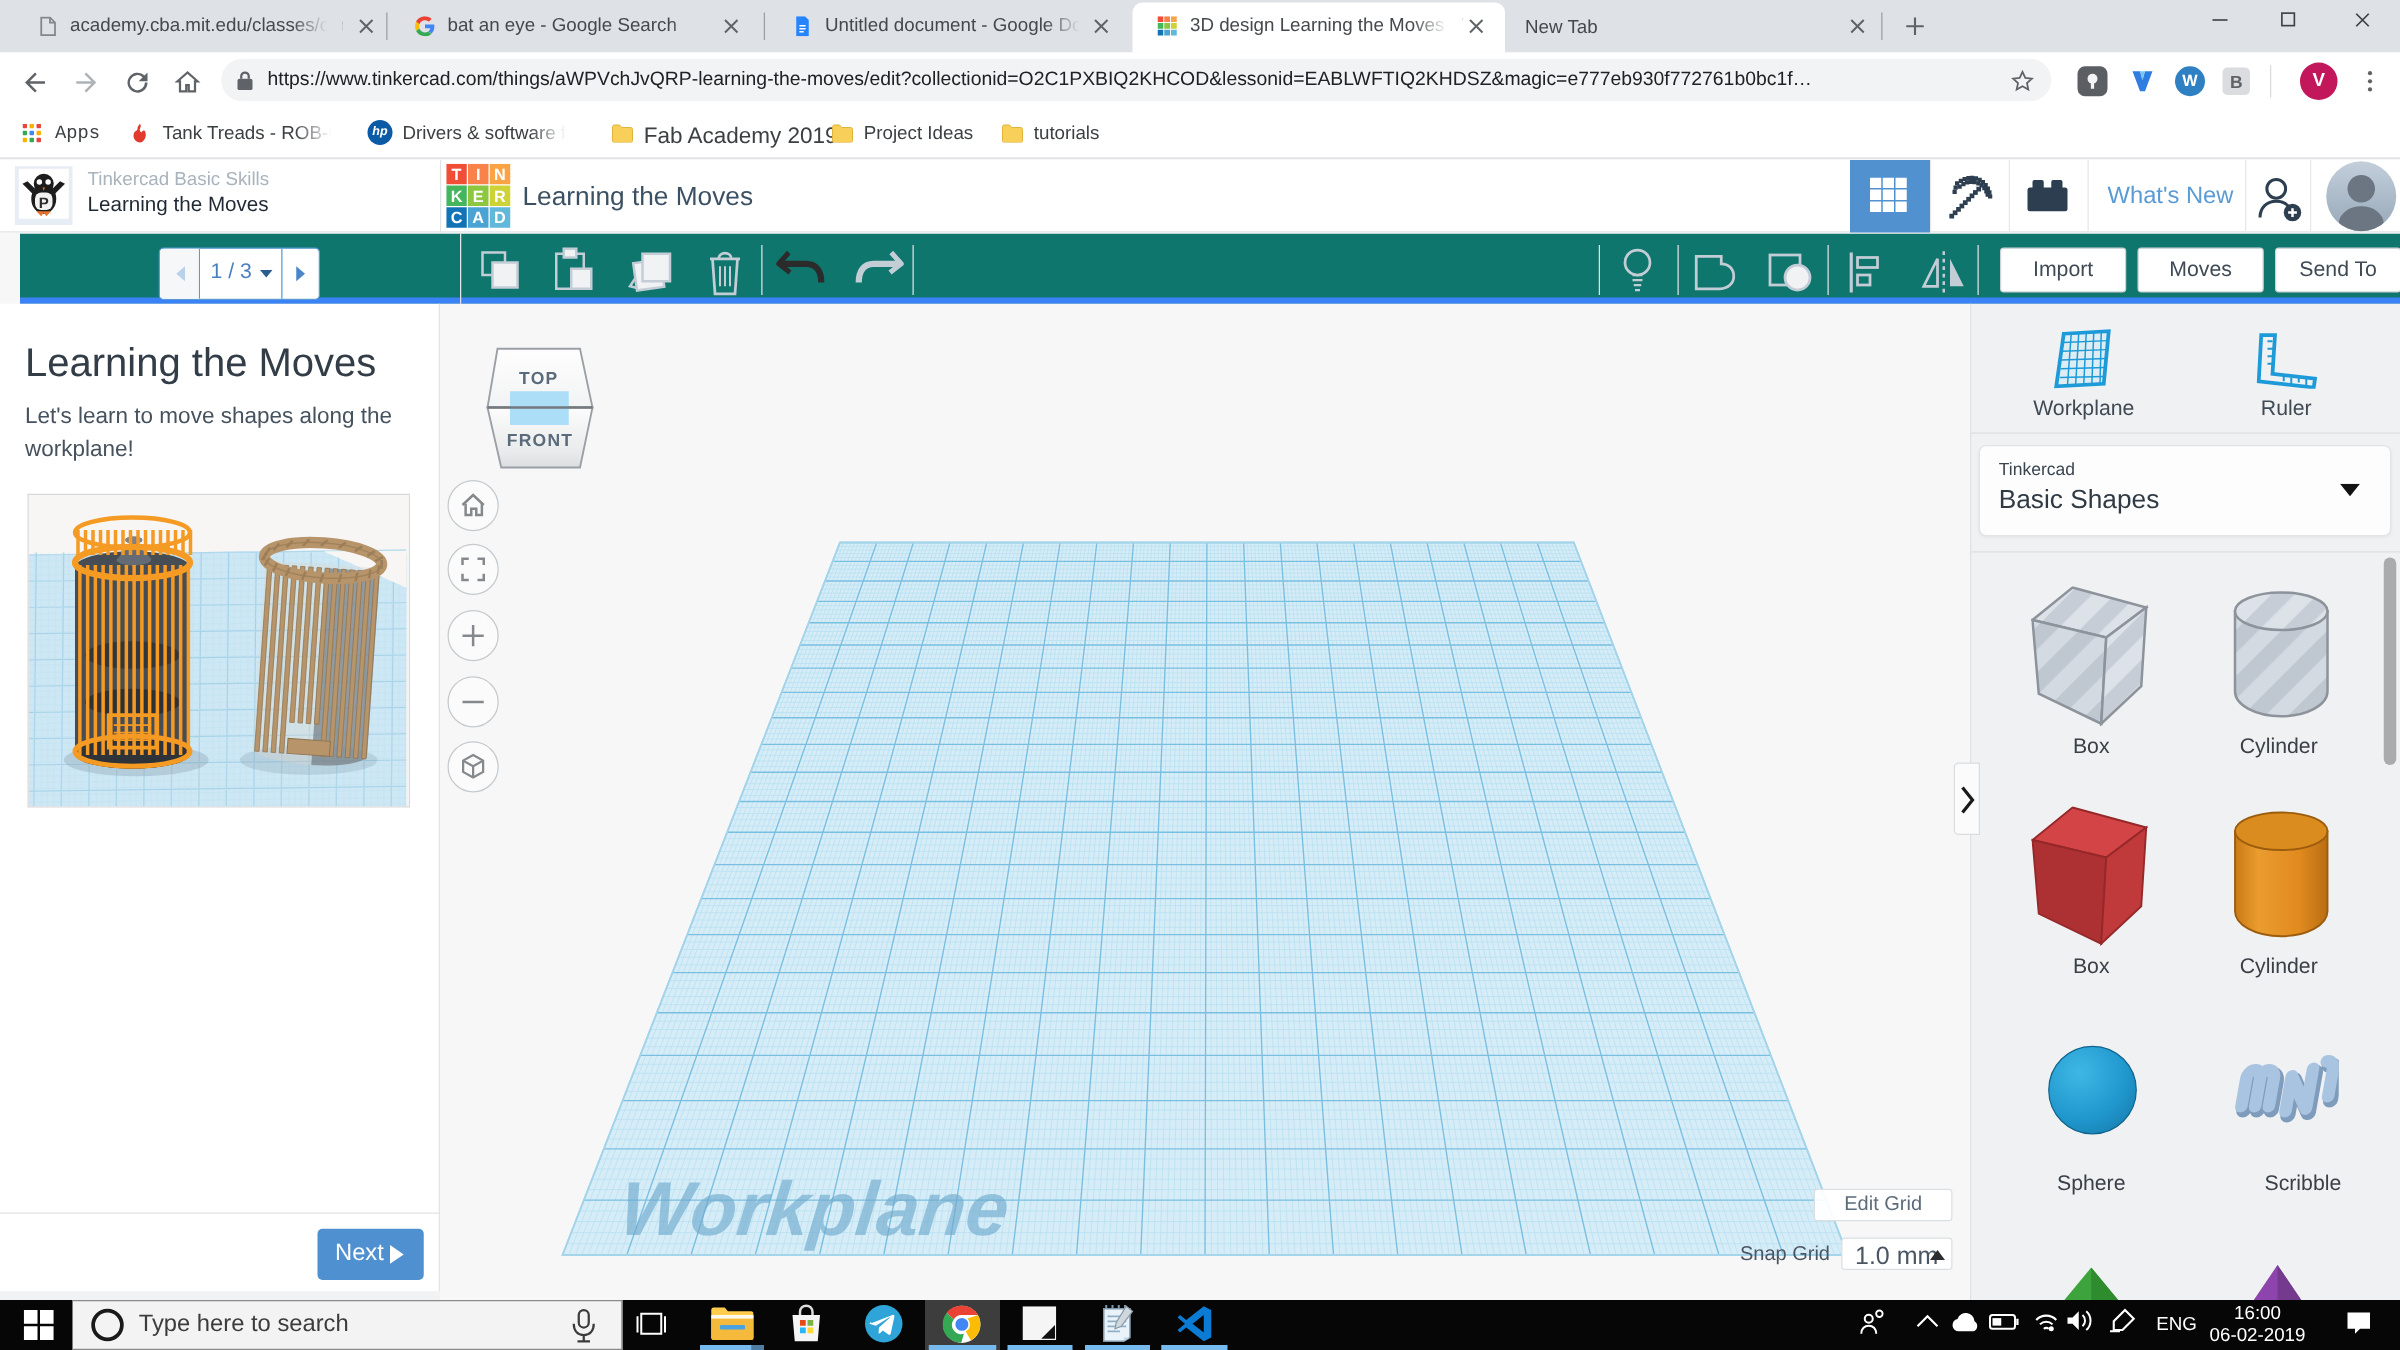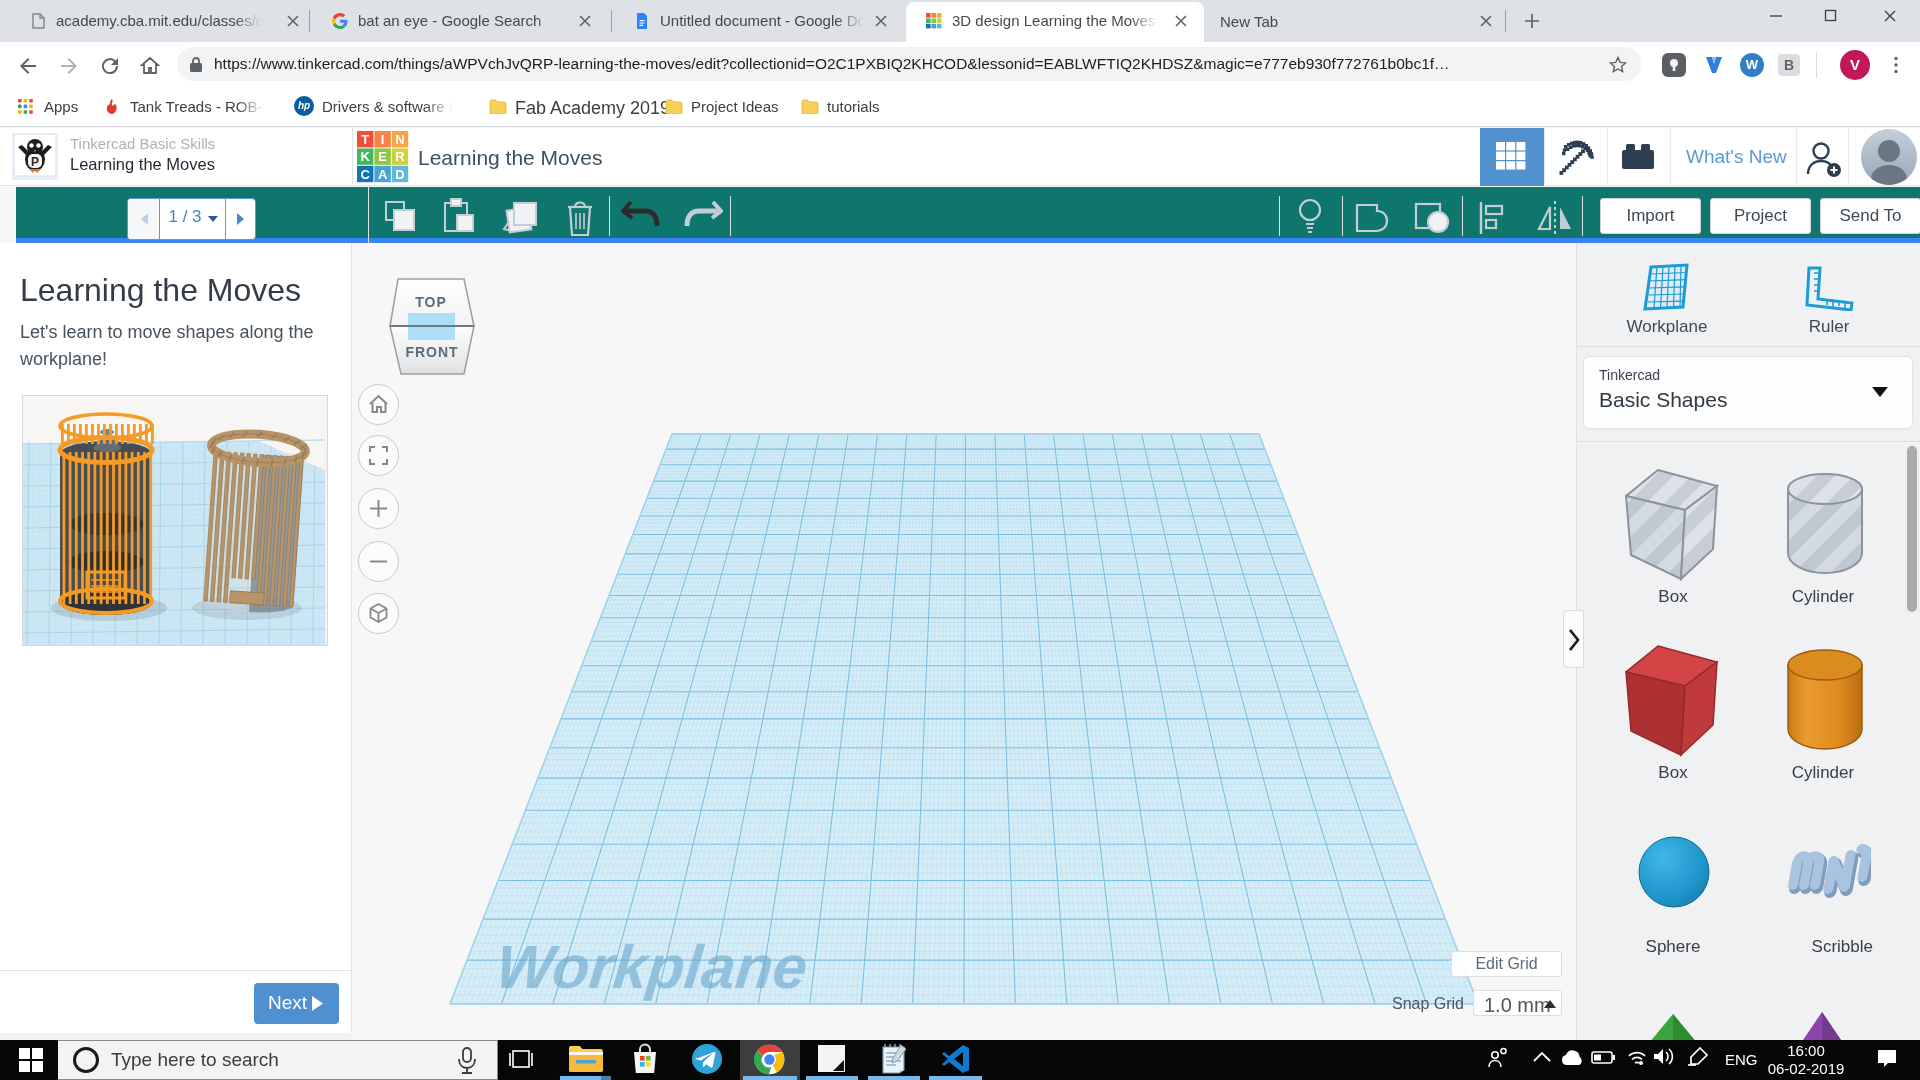--- a/index.html
+++ b/index.html
@@ -139,21 +139,21 @@
         <rect x="5.6" y="0" width="3.6" height="3.6" rx="0.8" fill="#f4b400"></rect>
         <rect x="11.2" y="0" width="3.6" height="3.6" rx="0.8" fill="#e8453c"></rect>
         <rect x="0" y="5.6" width="3.6" height="3.6" rx="0.8" fill="#34a853"></rect>
         <rect x="5.6" y="5.6" width="3.6" height="3.6" rx="0.8" fill="#4285f4"></rect>
         <rect x="11.2" y="5.6" width="3.6" height="3.6" rx="0.8" fill="#f4b400"></rect>
         <rect x="0" y="11.2" width="3.6" height="3.6" rx="0.8" fill="#f4b400"></rect>
         <rect x="5.6" y="11.2" width="3.6" height="3.6" rx="0.8" fill="#34a853"></rect>
         <rect x="11.2" y="11.2" width="3.6" height="3.6" rx="0.8" fill="#e8453c"></rect>
       </svg>
     </div>
-    <div class="abs" style="left:44px;top:10px;font-size:15px;color:#3c4043;">Apps</div>
+    <div class="abs" style="left:44px;top:10px;font-size:15px;color:#3c4043;font-family:Liberation Mono, monospace;">Apps</div>
     <svg class="abs" style="left:104px;top:10px;" width="17" height="17" viewBox="0 0 17 17">
       <path d="M8 1c2 3-2 4 1 7 1-2 3-2 3-1 2 4-1 9-4 9S2 13 3 9c1-3 3-2 3-4 0-1 0-2 2-4z" fill="#e23b2e"></path>
     </svg>
     <div class="abs" style="left:130px;top:10px;width:142px;height:20px;overflow:hidden;font-size:15px;color:#3c4043;white-space:nowrap;">Tank Treads - ROB-00</div>
     <div class="abs" style="left:236px;top:10px;width:36px;height:20px;background:linear-gradient(90deg,rgba(255,255,255,0),#fff 80%);"></div>
     <div class="abs" style="left:294px;top:8px;width:20px;height:20px;border-radius:50%;background:#0b5aa5;color:#fff;font-size:10px;font-weight:bold;font-style:italic;text-align:center;line-height:20px;">hp</div>
     <div class="abs" style="left:322px;top:10px;width:138px;height:20px;overflow:hidden;font-size:15px;color:#3c4043;white-space:nowrap;">Drivers &amp; software for</div>
     <div class="abs" style="left:424px;top:10px;width:36px;height:20px;background:linear-gradient(90deg,rgba(255,255,255,0),#fff 80%);"></div>
     <div class="abs" style="left:489px;top:11px;">
       <svg width="18" height="15" viewBox="0 0 18 15">
@@ -349,21 +349,21 @@
       <rect x="9" y="6" width="16" height="8" fill="none" stroke="#c3cdd6" stroke-width="2.2"></rect>
       <rect x="9" y="20" width="10" height="8" fill="none" stroke="#c3cdd6" stroke-width="2.2"></rect>
     </svg>
     <svg class="abs" style="left:1520px;top:12px;" width="38" height="38" viewBox="0 0 38 38">
       <path d="M19 2v34" stroke="#c3cdd6" stroke-width="2" stroke-dasharray="3 3"></path>
       <path d="M14 8v22L3 30z" fill="none" stroke="#c3cdd6" stroke-width="2.2"></path>
       <path d="M24 8v22l11 0z" fill="#c3cdd6"></path>
     </svg>
     <div class="abs" style="left:1566px;top:9px;width:1px;height:40px;background:#dde0e3;"></div>
     <div class="abs" style="left:1584px;top:11px;width:101px;height:36px;background:#fff;border:1px solid #cfd3d7;border-radius:3px;text-align:center;line-height:34px;font-size:17px;color:#3f4a55;">Import</div>
-    <div class="abs" style="left:1694px;top:11px;width:101px;height:36px;background:#fff;border:1px solid #cfd3d7;border-radius:3px;text-align:center;line-height:34px;font-size:17px;color:#3f4a55;">Project</div>
+    <div class="abs" style="left:1694px;top:11px;width:101px;height:36px;background:#fff;border:1px solid #cfd3d7;border-radius:3px;text-align:center;line-height:34px;font-size:17px;color:#3f4a55;">Moves</div>
     <div class="abs" style="left:1804px;top:11px;width:101px;height:36px;background:#fff;border:1px solid #cfd3d7;border-radius:3px;text-align:center;line-height:34px;font-size:17px;color:#3f4a55;">Send To</div>
   </div>
 <div class="abs" style="left:0;top:243px;width:352px;height:790px;background:#fff;border-right:1px solid #e3e3e3;">
     <div class="abs" style="left:20px;top:29px;font-size:32px;color:#333d47;">Learning the Moves</div>
     <div class="abs" style="left:20px;top:76px;width:310px;font-size:18px;line-height:27px;color:#46525e;">Let's learn to move shapes along the workplane!</div>
     <div class="abs" style="left:22px;top:152px;width:306px;height:251px;border:1px solid #d8d8d8;background:#fff;">
       <svg width="304" height="249" viewBox="0 0 304 249">
         <rect x="0" y="0" width="304" height="249" fill="#f4f3f2"></rect>
         <rect x="0" y="0" width="304" height="48" fill="#f7f6f5"></rect>
         <polygon points="0,48 236,45 302,74 302,249 0,249" fill="#cde7f4"></polygon>

